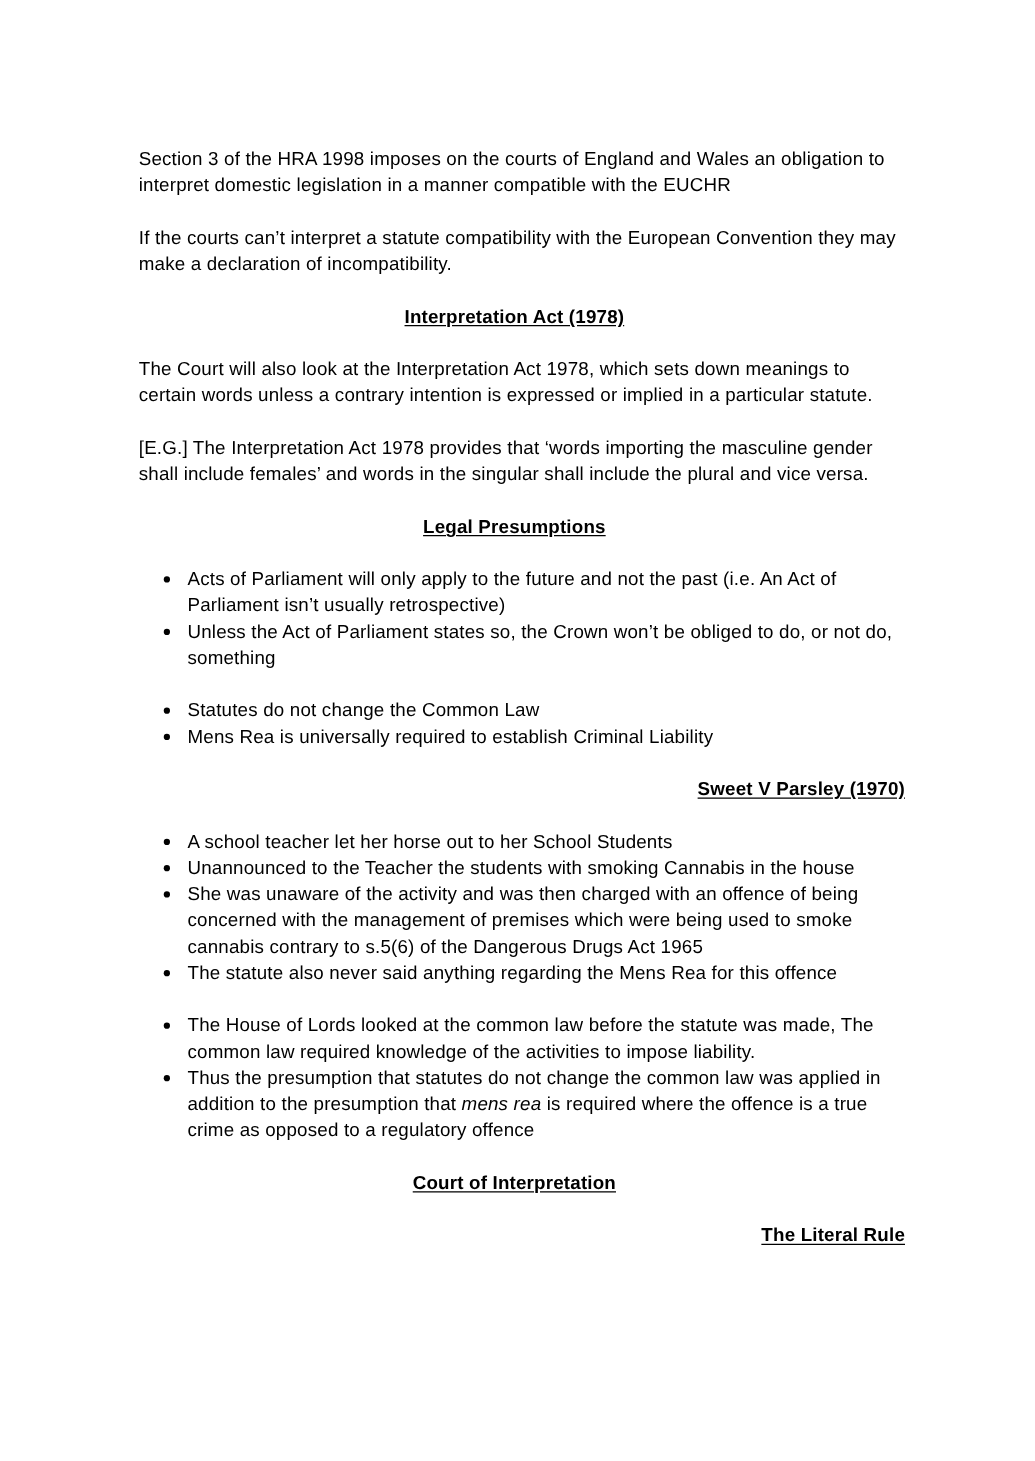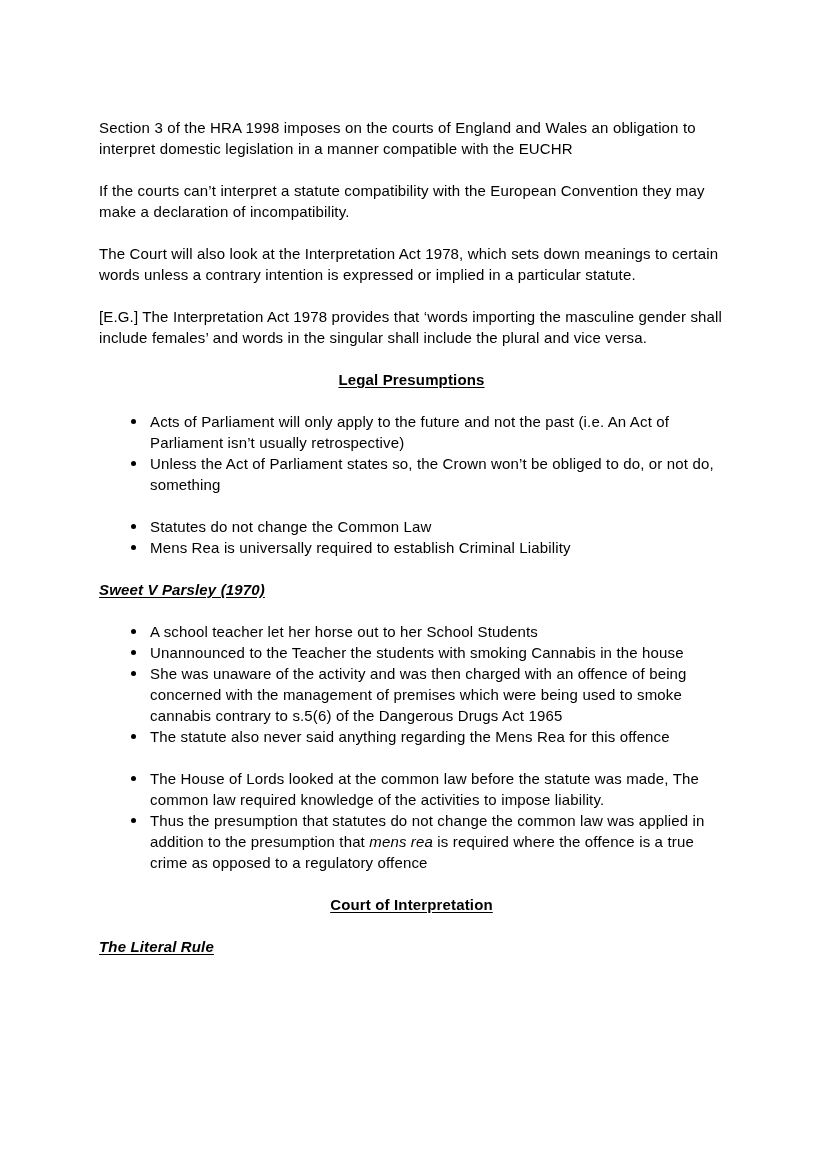--- a/index.html
+++ b/index.html
@@ -28,21 +28,21 @@
     position: absolute;
     left: 99px;
     top: 117px;
     width: 625px;
   }
 
   
   .para {
     font-size: 15px;
     line-height: 21px;
-    margin: 0 0 21px 0;
+    margin: 0 0 21px 12px;
     text-align: left;
     letter-spacing: 0.01em;
   }
 
   .para:last-child {
     margin-bottom: 0;
   }
 
   
   .heading {
@@ -53,22 +53,21 @@
     text-underline-offset: 2px;
     margin: 0;
     letter-spacing: 0.01em;
   }
 
   .heading-center {
     text-align: center;
   }
 
   .heading-left {
-    text-align: left;
-    font-style: italic;
+    text-align: right;
   }
 
   .block-gap-after {
     margin-bottom: 21px;
   }
 
   
   .bullets {
     list-style: none;
     margin: 0;
@@ -108,20 +107,21 @@
 <body>
 
 <div class="page">
   <div class="content">
 
     <p class="para">Section 3 of the HRA 1998 imposes on the courts of England and Wales an obligation to interpret domestic legislation in a manner compatible with the EUCHR</p>
 
     <p class="para">If the courts can’t interpret a statute compatibility with the European Convention they may make a declaration of incompatibility.</p>
 
 
+    <div class="heading heading-center block-gap-after">Interpretation Act (1978)</div>
 
     <p class="para">The Court will also look at the Interpretation Act 1978, which sets down meanings to certain words unless a contrary intention is expressed or implied in a particular statute.</p>
 
     <p class="para">[E.G.] The Interpretation Act 1978 provides that ‘words importing the masculine gender shall include females’ and words in the singular shall include the plural and vice versa.</p>
 
     <div class="heading heading-center block-gap-after">Legal Presumptions</div>
 
     <ul class="bullets bullet-group">
       <li>Acts of Parliament will only apply to the future and not the past (i.e. An Act of Parliament isn’t usually retrospective)</li>
       <li>Unless the Act of Parliament states so, the Crown won’t be obliged to do, or not do, something</li>

